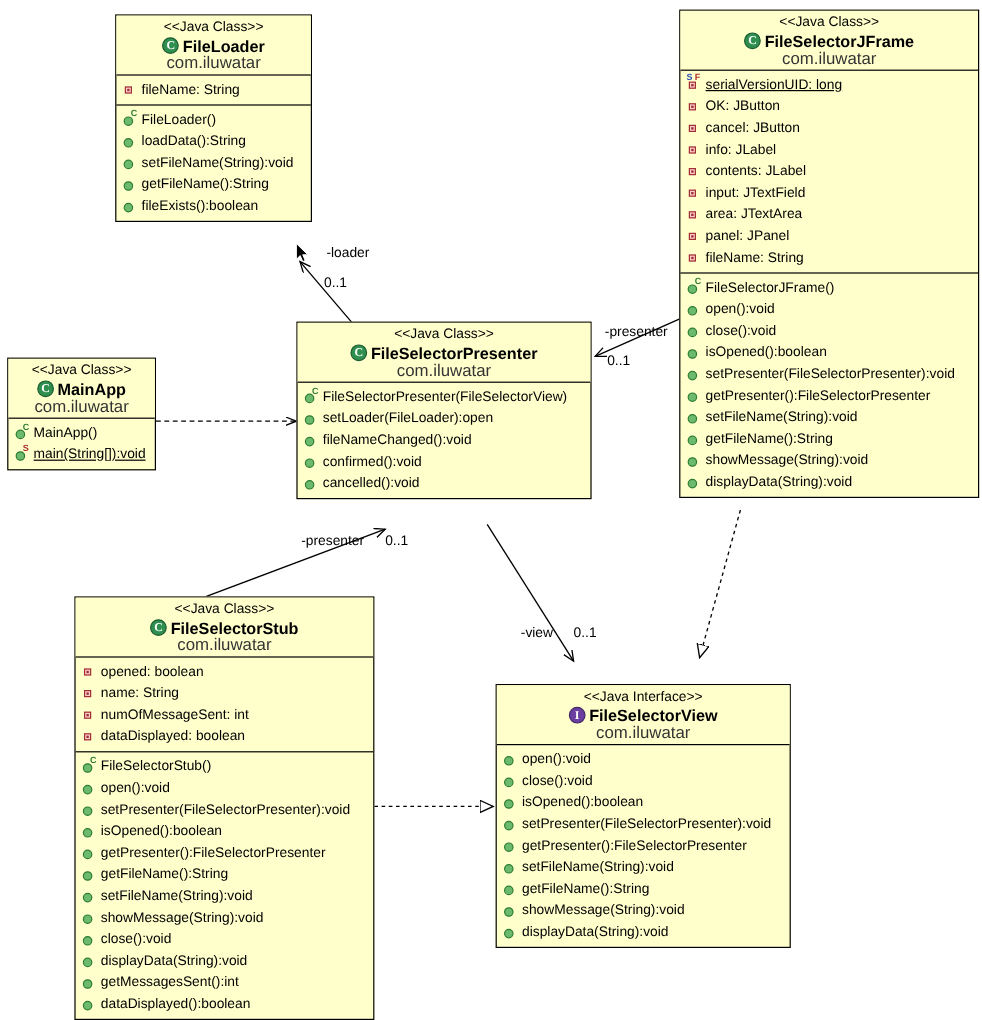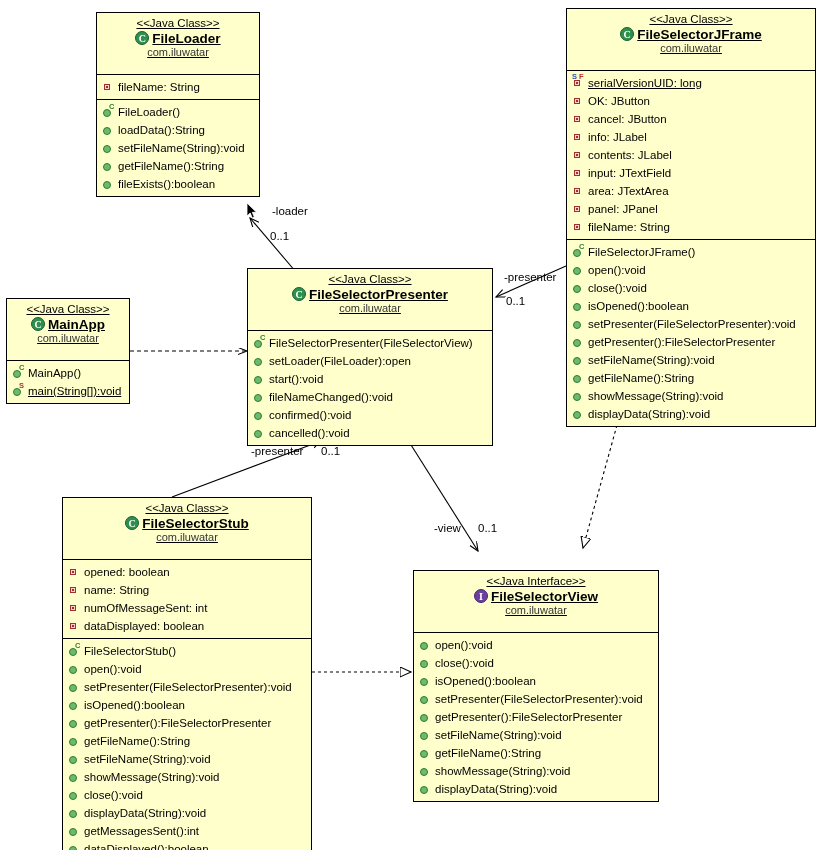--- a/index.html
+++ b/index.html
@@ -29,39 +29,38 @@
   }
   .uml-class {
     position: absolute;
     background: #ffffcc;
     border: 1px solid #000000;
     box-sizing: border-box;
     z-index: 5;
   }
   .uml-header {
     text-align: center;
-    padding: 3px 4px 16px 4px;
+    padding: 3px 4px 4px 4px;
     border-bottom: 1px solid #000000;
     background: #ffffcc;
-    text-decoration: underline;
   }
   .stereotype {
     font-size: 11.5px;
     color: #000000;
     line-height: 14px;
   }
   .class-title {
     font-size: 13.5px;
     font-weight: bold;
     color: #000000;
     line-height: 17px;
     white-space: nowrap;
   }
   .pkg {
-    font-size: 11px;
+    font-size: 14px;
     color: #333333;
     line-height: 11px;
   }
   .compartment {
     padding: 3px 2px 3px 5px;
     border-bottom: 1px solid #000000;
   }
   .compartment:last-child { border-bottom: none; }
   .member {
     font-size: 11.5px;
@@ -349,24 +348,20 @@
             <span class="sup sup-c">C</span>
           </span>
           <span class="mtext">FileSelectorPresenter(FileSelectorView)</span>
         </div>
       <div class="member">
           <span class="ico ico-method"></span>
           <span class="mtext">setLoader(FileLoader):open</span>
         </div>
       <div class="member">
           <span class="ico ico-method"></span>
-          <span class="mtext">start():void</span>
-        </div>
-      <div class="member">
-          <span class="ico ico-method"></span>
           <span class="mtext">fileNameChanged():void</span>
         </div>
       <div class="member">
           <span class="ico ico-method"></span>
           <span class="mtext">confirmed():void</span>
         </div>
       <div class="member">
           <span class="ico ico-method"></span>
           <span class="mtext">cancelled():void</span>
         </div>

